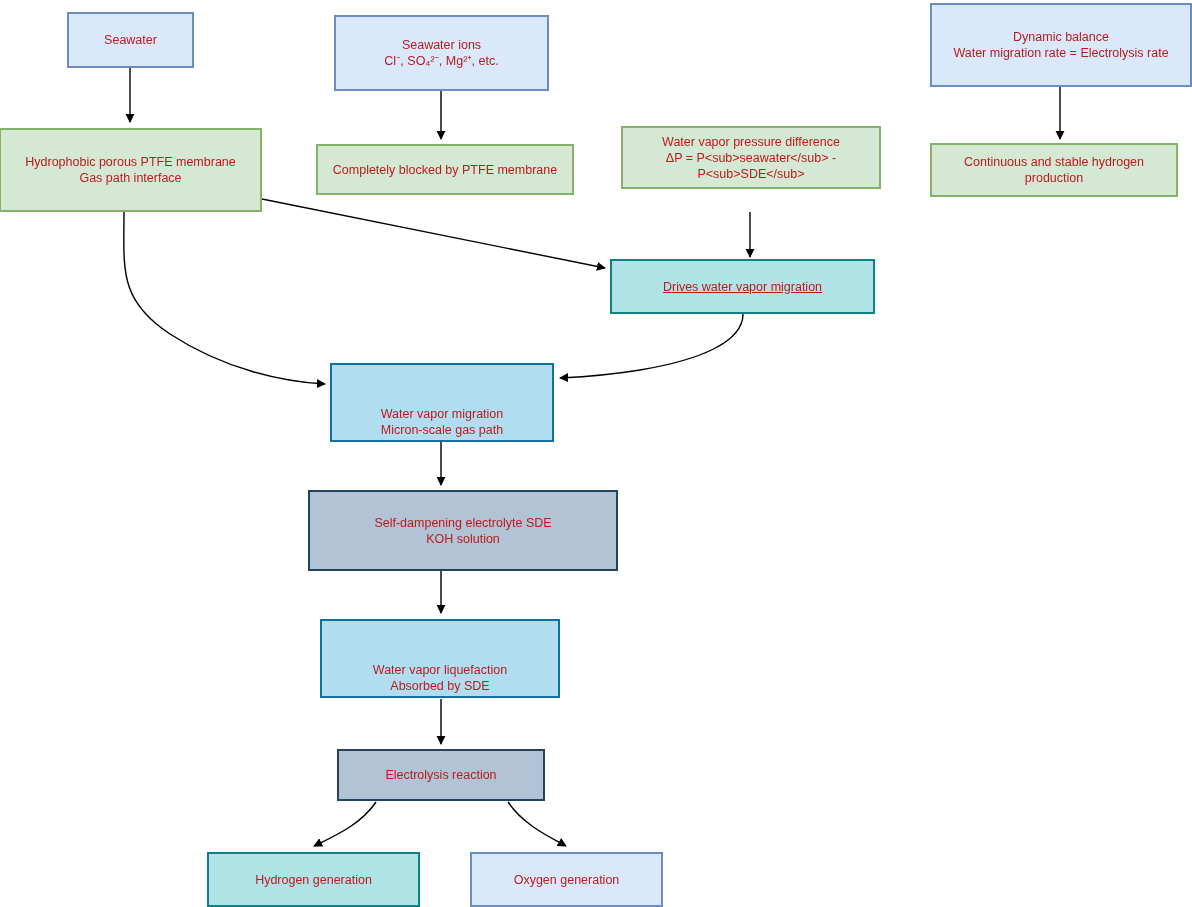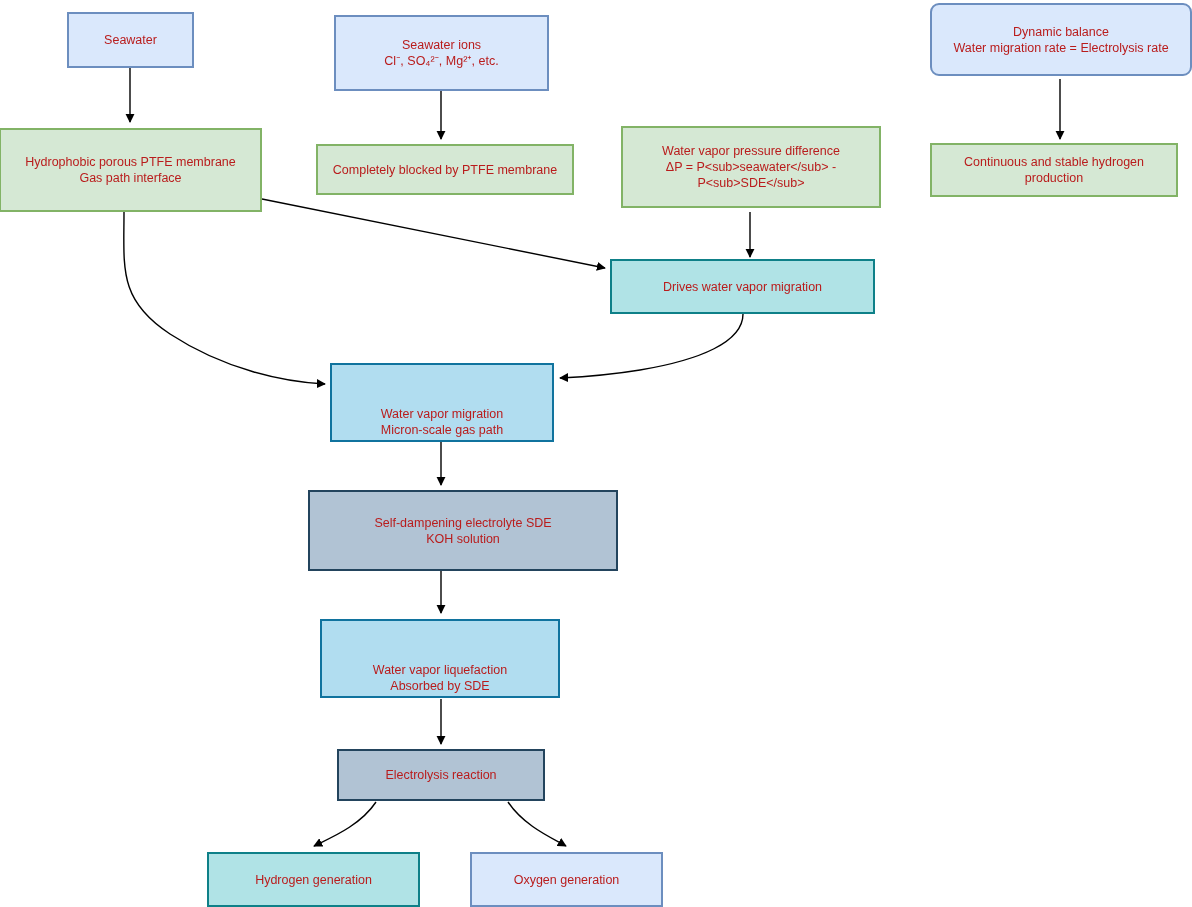--- a/index.html
+++ b/index.html
@@ -92,44 +92,44 @@
 
   <div class="node fill-blue" style="left:67px; top:12px; width:127px; height:56px;">
     <span class="label">Seawater</span>
   </div>
 
   <div class="node fill-blue" style="left:334px; top:3px; width:215px; height:76px;margin-top:12px;">
     <span class="label">Seawater ions
 Cl⁻, SO₄²⁻, Mg²⁺, etc.</span>
   </div>
 
-  <div class="node fill-blue" style="left:930px; top:3px; width:262px; height:73px;border-radius:9px;">
+  <div class="node fill-blue" style="left:930px; top:3px; width:262px; height:84px;">
     <span class="label">Dynamic balance
 Water migration rate = Electrolysis rate</span>
   </div>
 
   <div class="node fill-green" style="left:-1px; top:128px; width:263px; height:84px;">
     <span class="label">Hydrophobic porous PTFE membrane
 Gas path interface</span>
   </div>
 
   <div class="node fill-green" style="left:316px; top:144px; width:258px; height:51px;">
     <span class="label">Completely blocked by PTFE membrane</span>
   </div>
 
-  <div class="node fill-green" style="left:621px; top:126px; width:260px; height:82px;">
+  <div class="node fill-green" style="left:621px; top:126px; width:260px; height:63px;">
     <span class="label">Water vapor pressure difference
 ΔP = P&lt;sub&gt;seawater&lt;/sub&gt; - P&lt;sub&gt;SDE&lt;/sub&gt;</span>
   </div>
 
   <div class="node fill-green" style="left:930px; top:143px; width:248px; height:54px;">
     <span class="label">Continuous and stable hydrogen production</span>
   </div>
 
-  <div class="node fill-teal" style="left:610px; top:259px; width:265px; height:55px;">
+  <div class="node fill-teal" style="left:610px; top:259px; width:265px; height:55px;text-decoration:underline;">
     <span class="label">Drives water vapor migration</span>
   </div>
 
   <div class="node fill-ltblue" style="left:330px; top:363px; width:224px; height:79px;">
     <span class="label">Water vapor migration
 Micron-scale gas path</span>
   </div>
 
   <div class="node fill-gray" style="left:308px; top:490px; width:310px; height:81px;">
     <span class="label">Self-dampening electrolyte SDE

